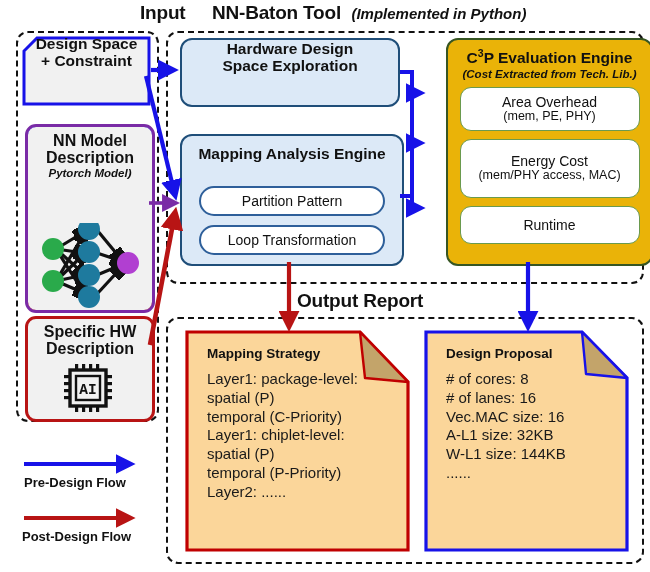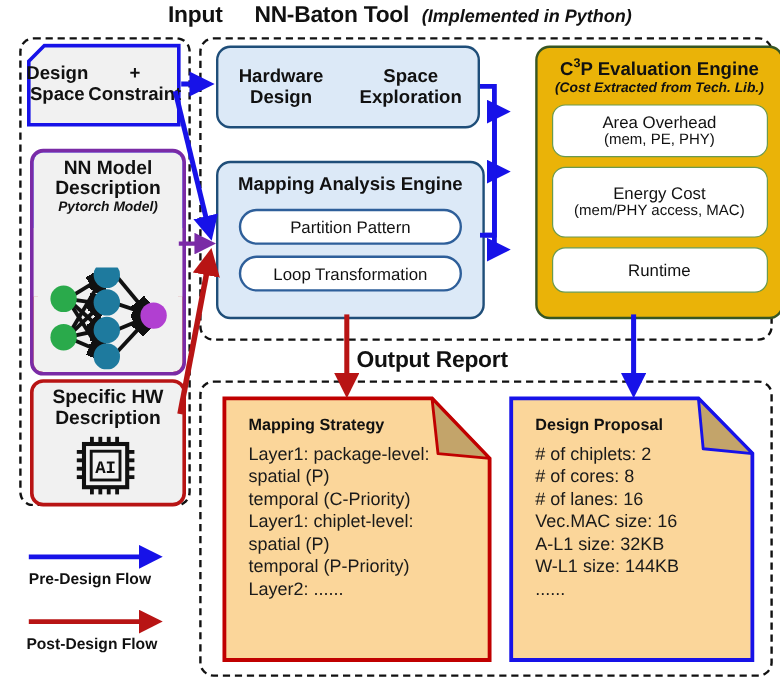--- a/index.html
+++ b/index.html
@@ -9,22 +9,22 @@
   svg.layer{position:absolute;left:0;top:0;width:650px;height:572px;pointer-events:none;}
 
   
   .sect-title{font-weight:bold;font-size:19px;letter-spacing:-0.2px;white-space:nowrap;}
   .sect-sub{font-style:italic;font-weight:bold;font-size:15px;}
 
   
   .dashbox{border:2.5px dashed #111;border-radius:12px;box-sizing:border-box;}
 
   
-  .rbox{box-sizing:border-box;display:flex;flex-direction:row;
-        align-items:center;justify-content:center;text-align:center;}
+  .rbox{box-sizing:border-box;display:flex;flex-direction:column;
+        align-items:center;text-align:center;}
 
   .inputbox{background:#f1f1f1;border-radius:9px;}
   .ttl{font-weight:bold;font-size:15.5px;line-height:1.08;}
   .sml{font-style:italic;font-weight:bold;font-size:11.5px;line-height:1.12;}
 
   .bluebox{background:#dce9f7;border:2.5px solid #1f4e79;border-radius:12px;}
   .bluebox .hdr{font-weight:bold;font-size:15.5px;line-height:1.12;color:#111;}
 
   .pill{background:#ffffff;border:2px solid #2e5f9a;border-radius:18px;
         display:flex;align-items:center;justify-content:center;
@@ -147,21 +147,21 @@
   </svg>
 </div>
 
 <div class="abs bluebox rbox" style="left:180px;top:38px;width:220px;height:69px;">
   <div class="hdr">Hardware Design</div>
   <div class="hdr">Space Exploration</div>
 </div>
 
 <div class="abs bluebox" style="left:180px;top:134px;width:220px;height:128px;">
   <div class="hdr" style="text-align:center;margin-top:9px;">Mapping Analysis Engine</div>
-  <div class="pill" style="margin:12px auto 0;width:186px;height:30px;">
+  <div class="pill" style="margin:24px auto 0;width:186px;height:30px;">
     <span>Partition Pattern</span>
   </div>
   <div class="pill" style="margin:9px auto 0;width:186px;height:30px;">
     <span>Loop Transformation</span>
   </div>
 </div>
 
 <div class="abs greenbox" style="left:425px;top:38px;width:203px;height:224px;">
   <div class="hdr" style="text-align:center;margin-top:7px;">
     <span>C</span><sup style="font-size:10.5px;">3</sup><span>P Evaluation Engine</span>
@@ -197,21 +197,20 @@
   </div>
 </div>
 
 <div class="note" style="left:424px;top:330px;width:205px;height:222px;">
   <svg width="205" height="222" style="position:absolute;left:0;top:0;">
     <polygon points="2,2 158,2 203,48 203,220 2,220" fill="#fbd69a" stroke="#1712e8" stroke-width="3.2"></polygon>
     <polygon points="158,2 203,48 162,44" fill="#c3a46a" stroke="#1712e8" stroke-width="2.4" stroke-linejoin="round"></polygon>
   </svg>
   <div class="txt">
     <div class="nt-title">Design Proposal</div>
-    <div class="nt-line"># of chiplets: 2</div>
     <div class="nt-line"># of cores: 8</div>
     <div class="nt-line"># of lanes: 16</div>
     <div class="nt-line">Vec.MAC size: 16</div>
     <div class="nt-line">A-L1 size: 32KB</div>
     <div class="nt-line">W-L1 size: 144KB</div>
     <div class="nt-line">......</div>
   </div>
 </div>
 
 <svg class="layer">

